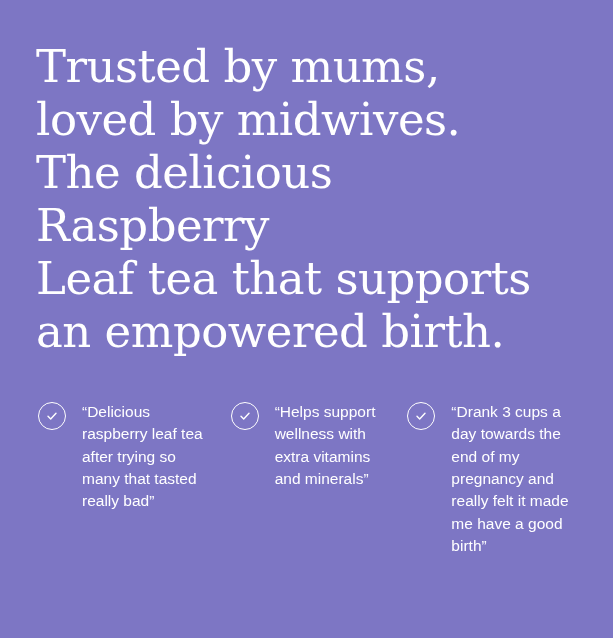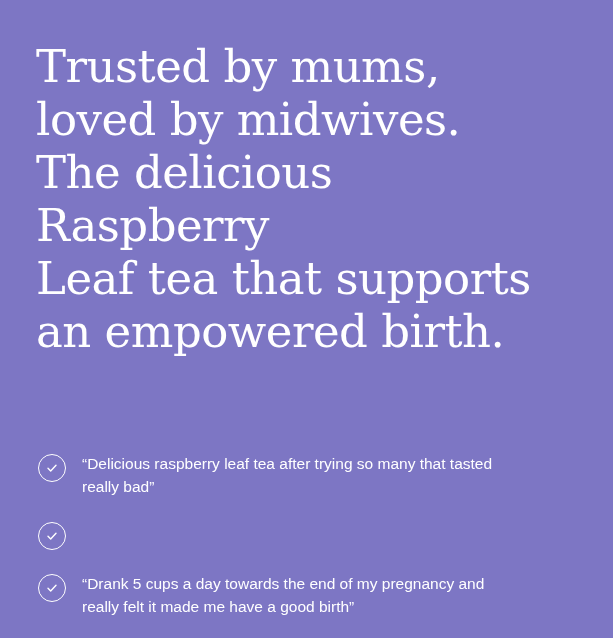--- a/index.html
+++ b/index.html
@@ -14,38 +14,36 @@
     overflow: hidden;
   }
   .promo-card {
     width: 613px;
     height: 638px;
     background: #7d76c4;
     box-sizing: border-box;
     padding: 40px 36px 20px 36px;
     display: flex;
     flex-direction: column;
-    justify-content: space-between;
   }
   .headline {
     font-family: "DejaVu Serif", "Liberation Serif", serif;
     font-weight: 400;
     color: #ffffff;
     font-size: 45px;
     line-height: 1.18;
     letter-spacing: -0.5px;
     margin: 0 0 42px 0;
     white-space: pre-line;
   }
   .quote-list {
     display: flex;
-    flex-direction: column;
+    flex-direction: row;
     gap: 23px;
     padding-left: 2px;
-    margin-top: 44px;
   }
   .quote-item {
     display: flex;
     align-items: flex-start;
     gap: 16px;
   }
   .check-badge {
     flex: 0 0 auto;
     width: 26px;
     height: 26px;
@@ -89,25 +87,26 @@
       <span class="quote-text">“Delicious raspberry leaf tea after trying so many that tasted really bad”</span>
     </div>
 
 
     <div class="quote-item">
       <span class="check-badge">
         <svg width="14" height="14" viewBox="0 0 14 14" aria-hidden="true">
           <path d="M3 7.3 L5.7 10 L11 4.2" fill="none" stroke="#ffffff" stroke-width="1.4" stroke-linecap="round" stroke-linejoin="round"></path>
         </svg>
       </span>
+      <span class="quote-text">“Helps support wellness with extra vitamins and minerals”</span>
     </div>
 
     <div class="quote-item">
       <span class="check-badge">
         <svg width="14" height="14" viewBox="0 0 14 14" aria-hidden="true">
           <path d="M3 7.3 L5.7 10 L11 4.2" fill="none" stroke="#ffffff" stroke-width="1.4" stroke-linecap="round" stroke-linejoin="round"></path>
         </svg>
       </span>
-      <span class="quote-text">“Drank 5 cups a day towards the end of my pregnancy and really felt it made me have a good birth”</span>
+      <span class="quote-text">“Drank 3 cups a day towards the end of my pregnancy and really felt it made me have a good birth”</span>
     </div>
 
   </div>
 </div>
 
 </body></html>

